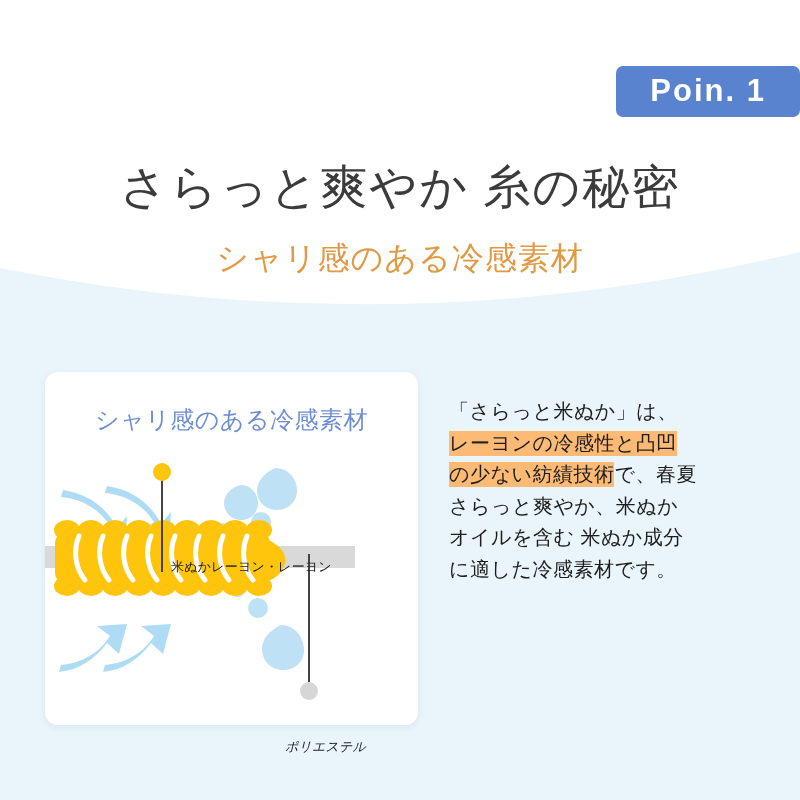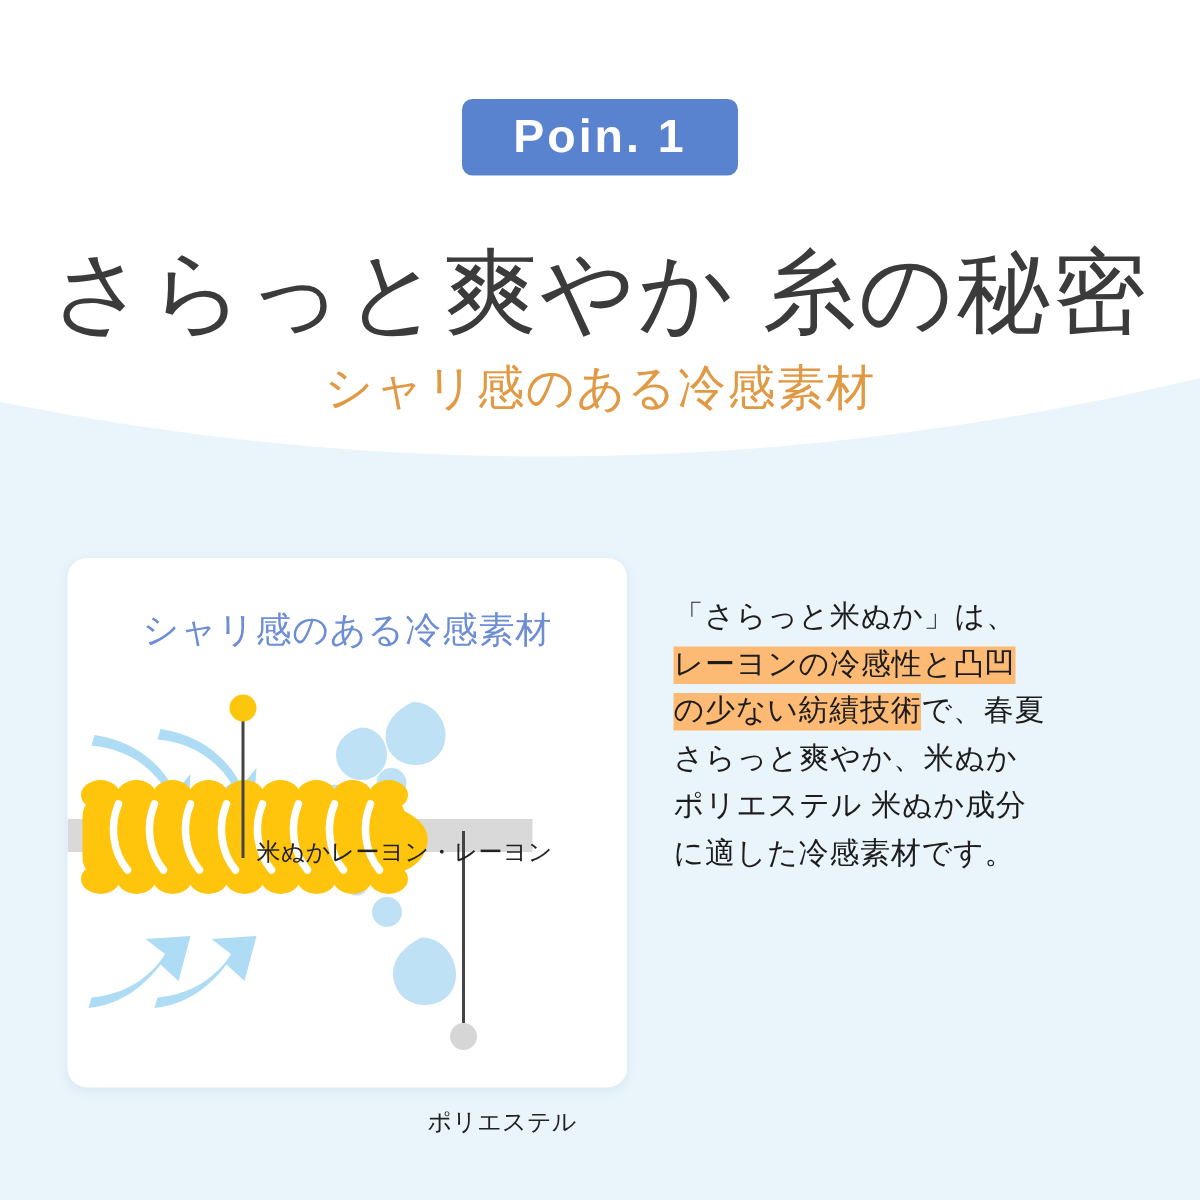--- a/index.html
+++ b/index.html
@@ -30,21 +30,21 @@
     height: 800px;
     z-index: 0;
   }
 
   
   .badge-wrap {
     position: absolute;
     top: 66px;
     left: 0;
     width: 800px;
-    text-align: center;
+    text-align: right;
     z-index: 3;
   }
   .badge {
     display: inline-block;
     background: #5a83cf;
     color: #ffffff;
     border-radius: 7px;
     padding: 9px 34px 11px 34px;
     font-size: 31px;
     font-weight: bold;
@@ -53,21 +53,21 @@
   }
 
   
   .headline {
     position: absolute;
     top: 158px;
     left: 0;
     width: 800px;
     text-align: center;
     font-family: "Liberation Serif", "DejaVu Serif", serif;
-    font-size: 62px;
+    font-size: 47px;
     color: #3b3b3b;
     letter-spacing: 2px;
     line-height: 1.25;
     z-index: 3;
     white-space: nowrap;
   }
   .subhead {
     position: absolute;
     top: 238px;
     left: 0;
@@ -111,27 +111,27 @@
     left: 0;
     top: 78px;
     width: 373px;
     height: 275px;
   }
   .diagram svg {
     display: block;
   }
   .dlabel {
     position: absolute;
-    font-size: 16px;
+    font-size: 13px;
     color: #222222;
     white-space: nowrap;
     letter-spacing: 0.2px;
   }
   .label-rayon { left: 126px; top: 108px; }
-  .label-poly  { left: 240px; top: 288px; }
+  .label-poly  { left: 240px; top: 288px; font-style: italic; }
 
   
   .body-copy {
     position: absolute;
     left: 449px;
     top: 396px;
     width: 330px;
     z-index: 3;
     font-size: 20px;
     line-height: 1.58;
@@ -239,17 +239,17 @@
       <div class="dlabel label-rayon">米ぬかレーヨン・レーヨン</div>
       <div class="dlabel label-poly">ポリエステル</div>
     </div>
   </div>
 
   <div class="body-copy">
     <div class="line">「さらっと米ぬか」は、</div>
     <div class="line"><span class="hl">レーヨンの冷感性と凸凹</span></div>
     <div class="line"><span class="hl">の少ない紡績技術</span><span>で、春夏</span></div>
     <div class="line">さらっと爽やか、米ぬか</div>
-    <div class="line">ポリエステル 米ぬか成分</div>
+    <div class="line">オイルを含む 米ぬか成分</div>
     <div class="line">に適した冷感素材です。</div>
   </div>
 
 </div>
 
 </body></html>

